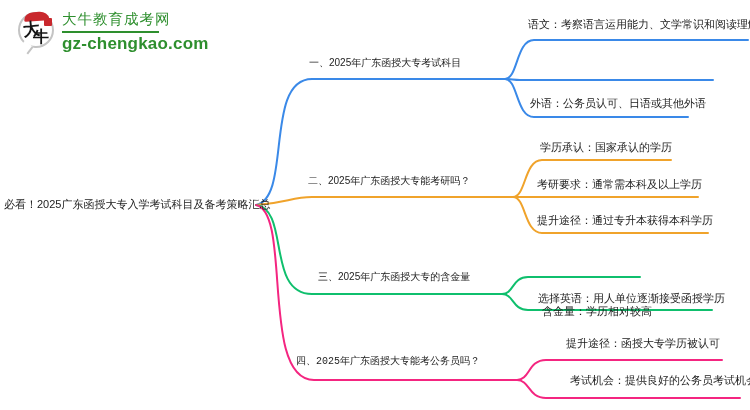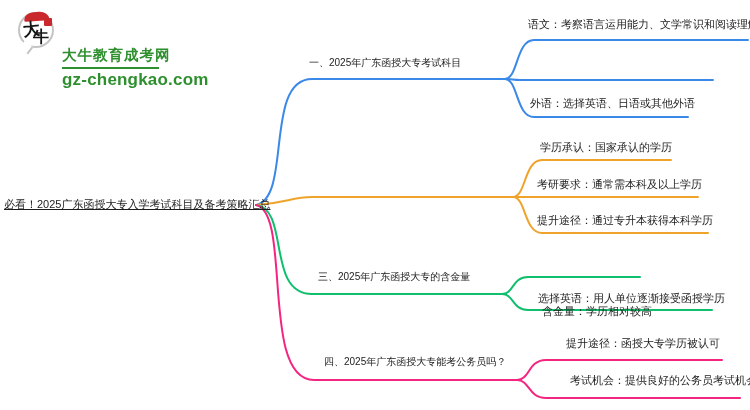--- a/index.html
+++ b/index.html
@@ -14,21 +14,21 @@
          border-radius:50%;box-sizing:border-box;margin-top:2px;}
   .crescent{position:absolute;left:4px;top:-2px;width:25px;height:9px;background:#c9282d;
             border-radius:12px 12px 2px 2px / 9px 9px 2px 2px;transform:rotate(-4deg);}
   .badge-char{position:absolute;color:#141414;font-family:"DejaVu Serif", serif;font-weight:bold;line-height:1;}
   .badge-char.c1{left:3px;top:7px;font-size:17px;transform:rotate(-6deg);}
   .badge-char.c2{left:13px;top:15px;font-size:16px;}
   .seal{position:absolute;right:0px;top:4px;width:8px;height:8px;background:#c9282d;border-radius:1px;}
   .tail{position:absolute;left:1px;bottom:-6px;width:9px;height:9px;background:#fff;
         border-right:2px solid #c4c4c4;transform:rotate(38deg);}
   .brand{margin-left:8px;}
-  .brand-name{font-size:14.5px;font-weight:bold;letter-spacing:1px;margin-top:36px;}
+  .brand-name{font-size:14.5px;font-weight:normal;letter-spacing:1px;}
   .brand-divider{height:0;border-bottom:2px solid;margin:2px 0 1px 0;width:97px;}
   .brand-domain{font-size:17px;font-weight:bold;letter-spacing:0.2px;}
   
   svg.wires{position:absolute;left:0;top:0;}
   svg.wires path{fill:none;stroke-width:2;stroke-linecap:round;}
   .label{position:absolute;white-space:nowrap;color:#1c1c1c;line-height:1.15;}
   .root-label{font-size:11px;}
   .branch-label{font-size:10px;}
   .child-label{font-size:11px;}
 </style>
@@ -70,28 +70,29 @@
       <path d="M502,294 C514,294 512,277 528,277 L640,277"></path>
       <path d="M502,294 C514,294 512,310 528,310 L712,310"></path>
     </g>
     <g stroke="#f42580">
       <path d="M256,205 C292,212 260,380 314,380 L517,380"></path>
       <path d="M517,380 C530,380 528,360 546,360 L722,360"></path>
       <path d="M517,380 C530,380 528,398 546,398 L740,398"></path>
     </g>
   </svg>
 
-  <div class="label root-label" style="left:4px;top:198px;text-decoration:underline;">必看！2025广东函授大专入学考试科目及备考策略汇总</div>
+  <div class="label root-label" style="left:4px;top:198px;">必看！2025广东函授大专入学考试科目及备考策略汇总</div>
 
   <div class="label branch-label" style="left:309px;top:57px;">一、2025年广东函授大专考试科目</div>
+  <div class="label branch-label" style="left:308px;top:175px;">二、2025年广东函授大专能考研吗？</div>
   <div class="label branch-label" style="left:318px;top:271px;">三、2025年广东函授大专的含金量</div>
-  <div class="label branch-label" style="left:324px;top:356px;">四、2025年广东函授大专能考公务员吗？</div>
+  <div class="label branch-label" style="left:296px;top:356px;font-family:Liberation Mono, monospace;">四、2025年广东函授大专能考公务员吗？</div>
 
   <div class="label child-label" style="left:528px;top:18px;">语文：考察语言运用能力、文学常识和阅读理解</div>
-  <div class="label child-label" style="left:530px;top:97px;">外语：选择英语、日语或其他外语</div>
+  <div class="label child-label" style="left:530px;top:97px;">外语：公务员认可、日语或其他外语</div>
 
   <div class="label child-label" style="left:540px;top:141px;text-align:right;">学历承认：国家承认的学历</div>
   <div class="label child-label" style="left:537px;top:178px;">考研要求：通常需本科及以上学历</div>
   <div class="label child-label" style="left:537px;top:214px;">提升途径：通过专升本获得本科学历</div>
 
   <div class="label child-label" style="left:542px;top:259px;margin-top:46px;">含金量：学历相对较高</div>
   <div class="label child-label" style="left:538px;top:292px;">选择英语：用人单位逐渐接受函授学历</div>
 
   <div class="label child-label" style="left:566px;top:337px;">提升途径：函授大专学历被认可</div>
   <div class="label child-label" style="left:570px;top:374px;">考试机会：提供良好的公务员考试机会</div>

